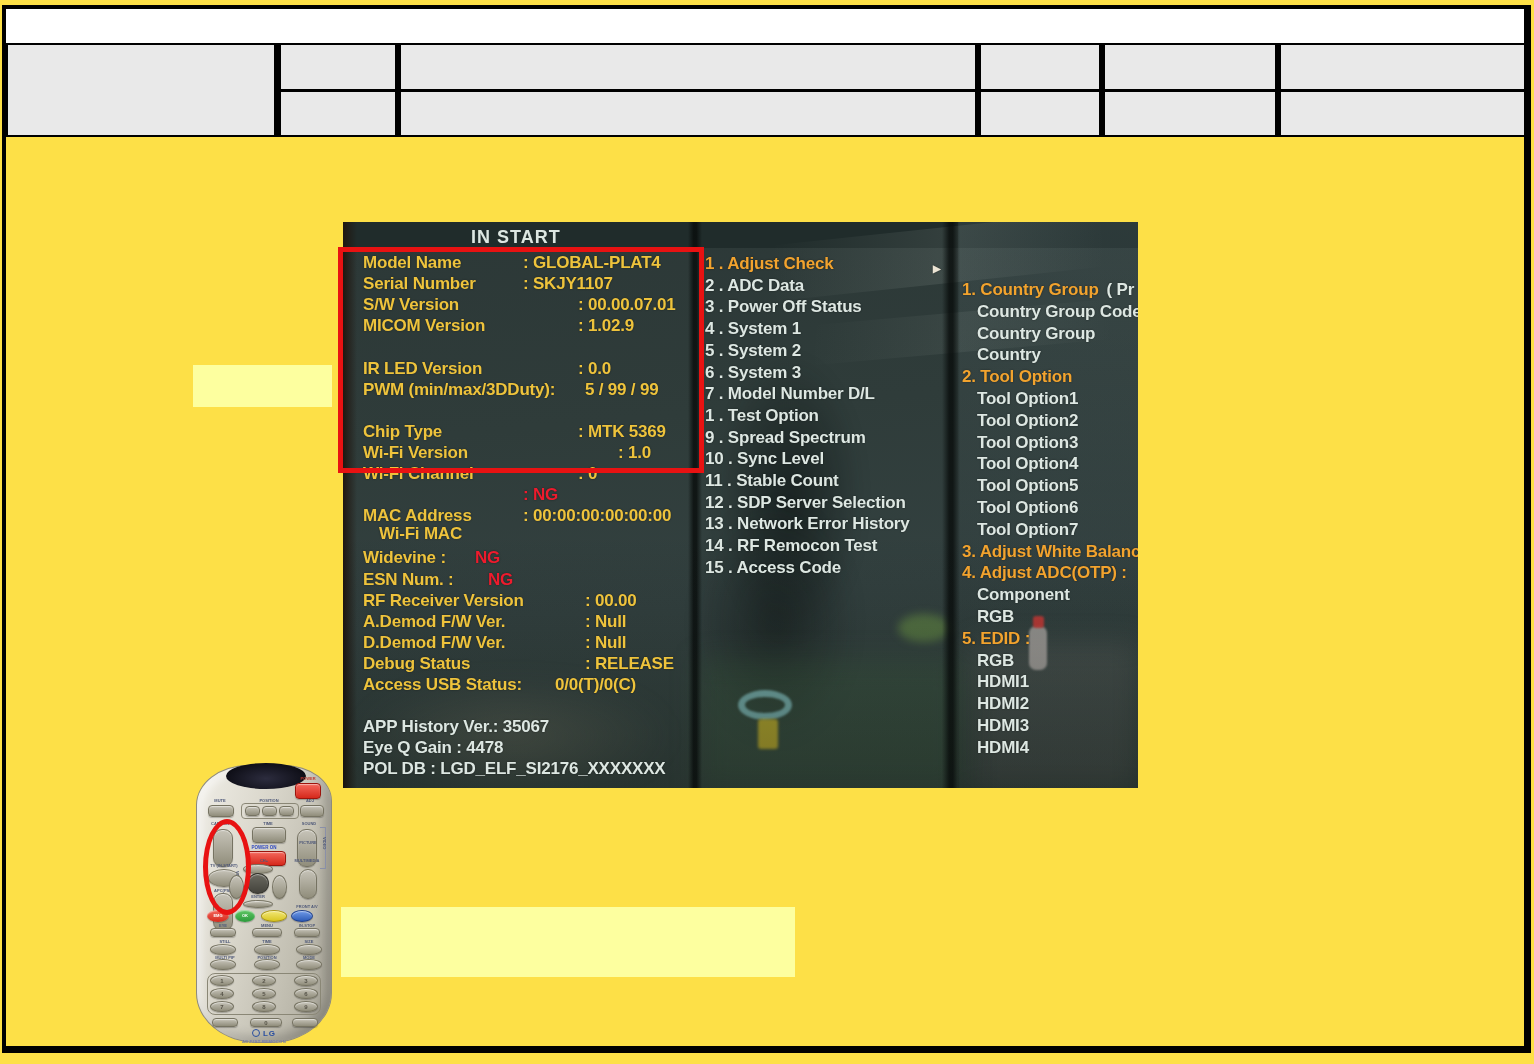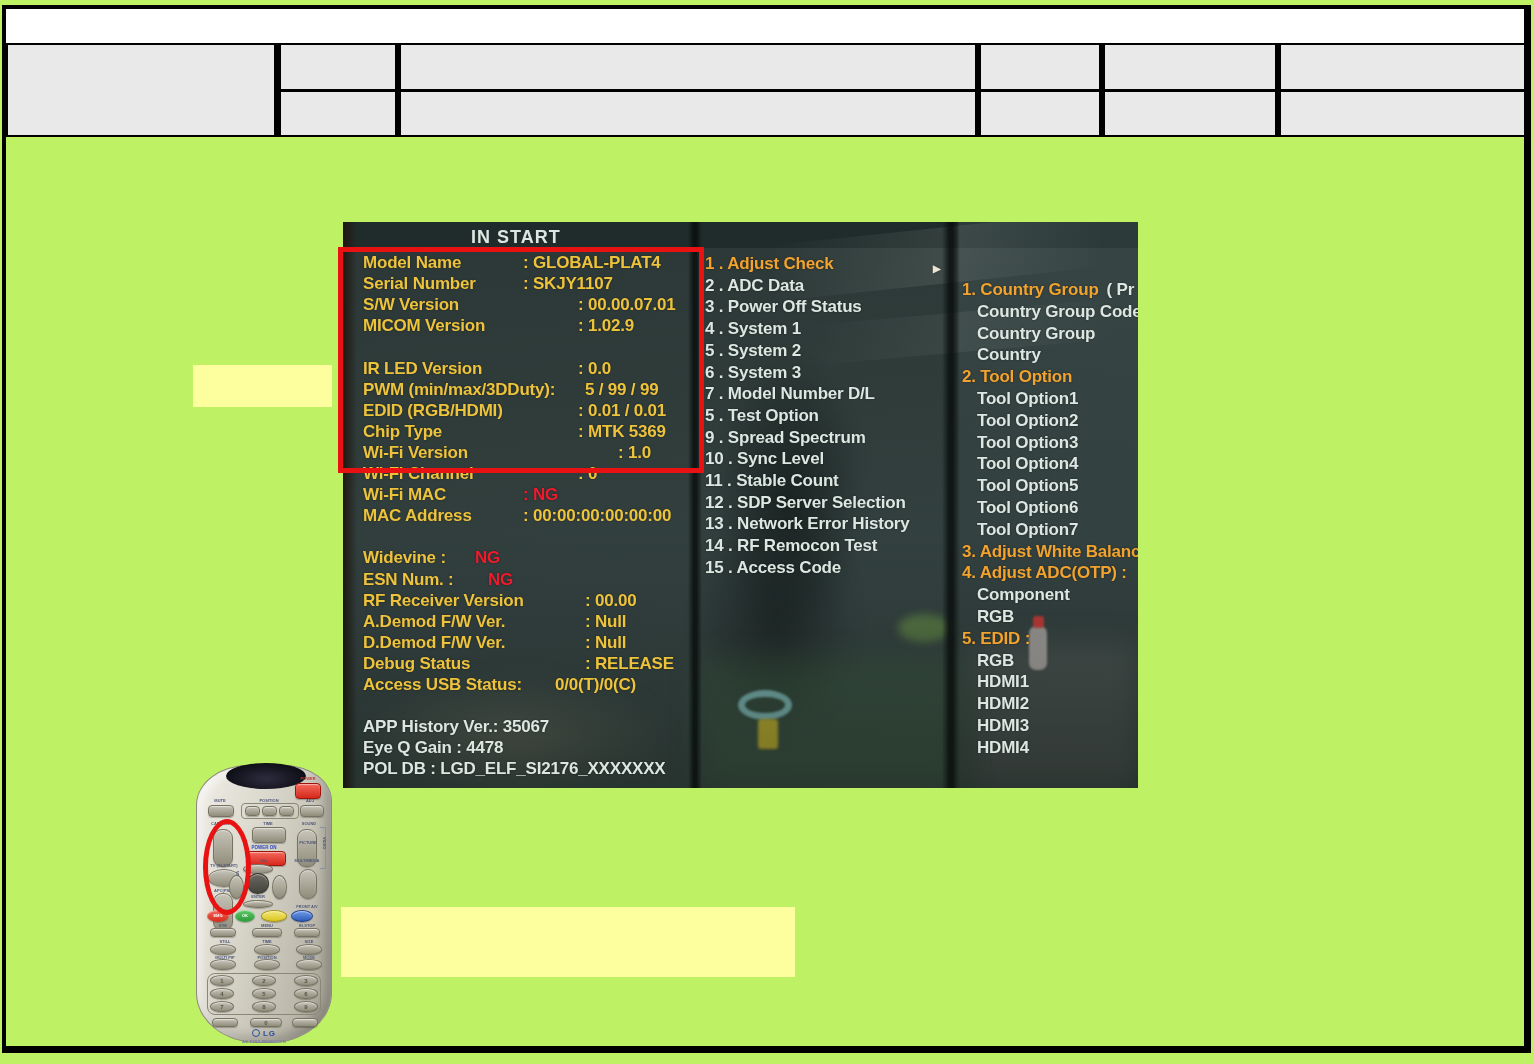--- a/index.html
+++ b/index.html
@@ -1,16 +1,16 @@
 <!DOCTYPE html>
 <html><head>
 <meta charset="utf-8">
 <style>
   html,body{margin:0;padding:0;background:#fff;}
-  #root{position:relative;width:1534px;height:1064px;background:#bef264;overflow:hidden;
+  #root{position:relative;width:1534px;height:1064px;background:#fde047;overflow:hidden;
         font-family:"Liberation Sans",sans-serif;}
   #root>*{position:absolute;}
 
   .frame{left:2px;top:5px;width:1529px;height:1048px;border:4px solid #000;
          border-right-width:7px;border-bottom-width:7px;box-sizing:border-box;}
   .titleband{left:6px;top:9px;width:1521px;height:34px;background:#fff;}
   .htable{left:6px;top:43px;width:1521px;height:94px;background:#000;}
   .htable>div{position:absolute;background:#e9e9e9;}
 
   
@@ -146,38 +146,34 @@
           <div class="iv y" style="left: 215px;">: 1.02.9</div>
         </div>
         <div class="irow" style="top: 135.5px; left: 0px; width: 450px;">
           <div class="il y" style="left: 0px;">IR LED Version</div>
           <div class="iv y" style="left: 215px;">: 0.0</div>
         </div>
         <div class="irow" style="top: 156.6px; left: 0px; width: 450px;">
           <div class="il y" style="left: 0px;">PWM (min/max/3DDuty):</div>
           <div class="iv y" style="left: 222px;">5 / 99 / 99</div>
         </div>
-        <div class="irow" style="top: 177.7px; left: 0px; width: 450px;">
-          <div class="il y" style="left: 0px;">EDID (RGB/HDMI)</div>
-          <div class="iv y" style="left: 215px;">: 0.01 / 0.01</div>
-        </div>
         <div class="irow" style="top: 198.8px; left: 0px; width: 450px;">
           <div class="il y" style="left: 0px;">Chip Type</div>
           <div class="iv y" style="left: 215px;">: MTK 5369</div>
         </div>
         <div class="irow" style="top: 219.9px; left: 0px; width: 450px;">
           <div class="il y" style="left: 0px;">Wi-Fi Version</div>
           <div class="iv y" style="left: 215px; margin-left: 40px;">: 1.0</div>
         </div>
         <div class="irow" style="top: 241px; left: 0px; width: 450px;">
           <div class="il y" style="left: 0px;">Wi-Fi Channel</div>
           <div class="iv y" style="left: 215px;">: 0</div>
         </div>
         <div class="irow" style="top: 262.1px; left: 0px; width: 450px;">
-          <div class="il y" style="left: 0px;">Wi-Fi MAC</div>
+          <div class="il y" style="left: 16px; margin-top: 39px;">Wi-Fi MAC</div>
           <div class="iv r" style="left: 160px;">: NG</div>
         </div>
         <div class="irow" style="top: 283.2px; left: 0px; width: 450px;">
           <div class="il y" style="left: 0px;">MAC Address</div>
           <div class="iv y" style="left: 160px;">: 00:00:00:00:00:00</div>
         </div>
         <div class="irow" style="top: 325.4px; left: 0px; width: 450px;">
           <div class="il y" style="left: 0px;">Widevine :</div>
           <div class="iv r" style="left: 112px;">NG</div>
         </div>
@@ -216,21 +212,21 @@
         </div>
       </div>
     <div class="menu">
         <div class="mi o">1 . Adjust Check<div class="arrow">▶</div></div>
         <div class="mi w">2 . ADC Data</div>
         <div class="mi w">3 . Power Off Status</div>
         <div class="mi w">4 . System 1</div>
         <div class="mi w">5 . System 2</div>
         <div class="mi w">6 . System 3</div>
         <div class="mi w">7 . Model Number D/L</div>
-        <div class="mi w">5 . Test Option</div>
+        <div class="mi w">1 . Test Option</div>
         <div class="mi w">9 . Spread Spectrum</div>
         <div class="mi w">10 . Sync Level</div>
         <div class="mi w">11 . Stable Count</div>
         <div class="mi w">12 . SDP Server Selection</div>
         <div class="mi w">13 . Network Error History</div>
         <div class="mi w">14 . RF Remocon Test</div>
         <div class="mi w">15 . Access Code</div>
       </div>
     <div class="sm">
         <div class="smi o">1. Country Group<span class="suffix">( Pr</span></div>

